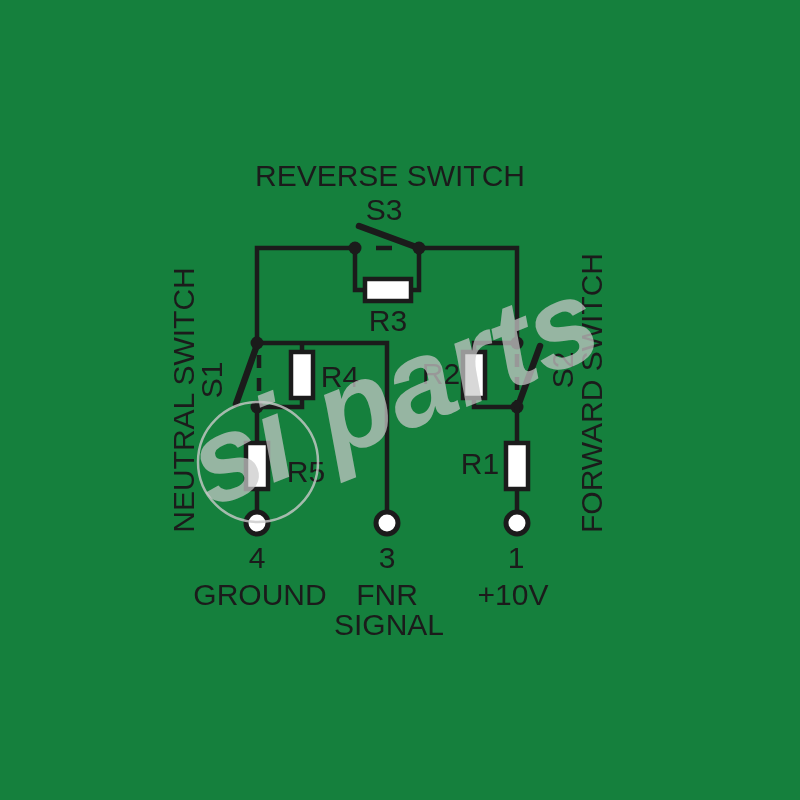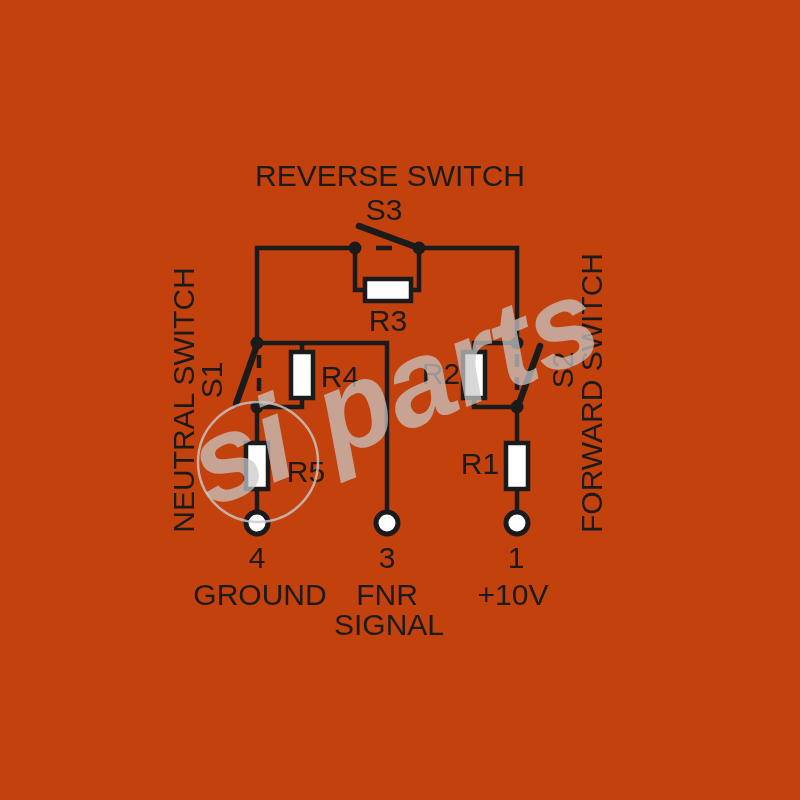--- a/index.html
+++ b/index.html
@@ -4,21 +4,21 @@
 <style>
   html, body {
     margin: 0;
     padding: 0;
     background: #ffffff;
     width: 800px;
     height: 800px;
     overflow: hidden;
     font-family: "Liberation Sans", sans-serif;
   }
-  .canvas { position: relative; width: 800px; height: 800px; background: #c2410c; }
+  .canvas { position: relative; width: 800px; height: 800px; background: #15803d; }
   svg { display: block; }
 
   .wire  { stroke: var(--line, #1b1b1b); stroke-width: 4.5; fill: none; }
   .comp  { stroke: var(--line, #1b1b1b); stroke-width: 4.5; fill: #ffffff; }
   .dot   { fill: var(--line, #1b1b1b); stroke: none; }
   .term  { stroke: var(--line, #1b1b1b); stroke-width: 5; fill: #ffffff; }
   .arm   { stroke: var(--line, #1b1b1b); stroke-width: 6.5; stroke-linecap: round; fill: none; }
   .dash  { stroke: var(--line, #1b1b1b); stroke-width: 4.5; stroke-dasharray: 13 10; fill: none; }
   .lbl   { fill: var(--line, #1b1b1b); font-family: "Liberation Sans", sans-serif; font-size: 30px; font-weight: 400; }
   .wm-text {

